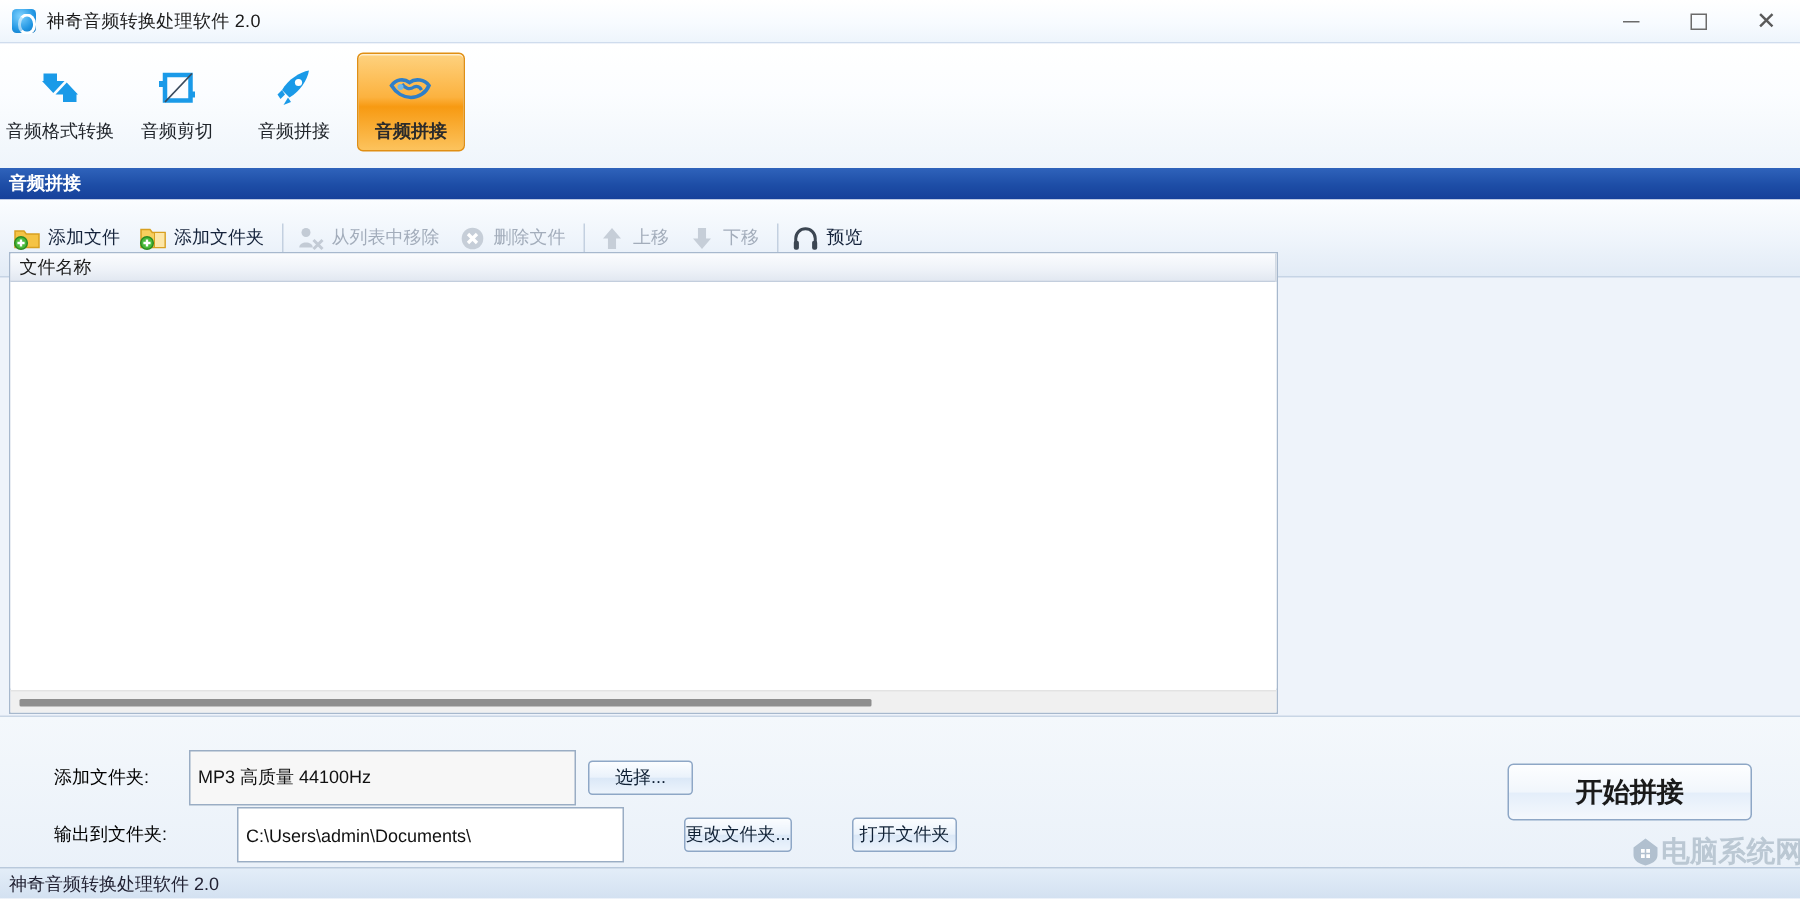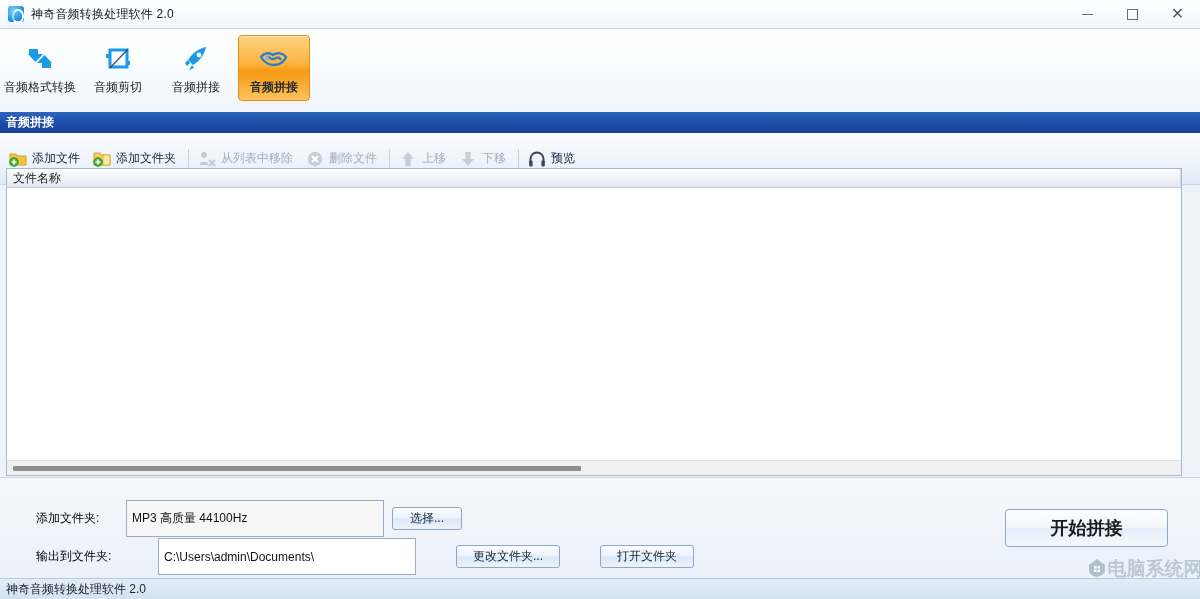--- a/index.html
+++ b/index.html
@@ -87,21 +87,21 @@
     display: flex; align-items: center; height: 26px; padding: 0 7px 0 3px;
     border: 1px solid transparent; border-radius: 3px; white-space: nowrap;
   }
   .cmd .cicon { width: 20px; height: 20px; margin-right: 4px; display: flex; align-items: center; justify-content: center; }
   .cmd .clabel { font-size: 12px; color: #14223a; }
   .cmd.disabled .clabel { color: #a3adbb; }
   .cmd-sep { width: 1px; height: 20px; background: #c3d0e0; margin: 0 4px; }
 
   
   .filelist {
-    position: absolute; left: 6px; top: 168px; width: 1176px; height: 308px;
+    position: absolute; left: 6px; top: 168px; width: 846px; height: 308px;
     background: #fff; border: 1px solid #a7b8cd;
   }
   .list-head {
     height: 19px;
     background: linear-gradient(180deg, #fbfcfe 0%, #eef2f8 60%, #e2e8f1 100%);
     border-bottom: 1px solid #c3cedd;
     display: flex; align-items: center;
   }
   .list-head .col {
     padding-left: 6px; font-size: 12px; color: #1a1a1a;
@@ -161,21 +161,21 @@
   .form-row.r2 { left: 36px; top: 60px; gap: 32px; }
   .form-label { font-size: 12px; width: 90px; }
   .textbox {
     height: 37px; border: 1px solid #9aadc4; background: #f7f7f7;
     font-size: 12px; padding: 0 5px; display: flex; align-items: center;
     font-family: "Liberation Sans", sans-serif; color: #111;
   }
   .textbox.fmt { width: 258px; }
   .textbox.dir { width: 258px; background: #fff; }
   .btn {
-    height: 23px; min-width: 70px; margin-left: 8px; padding: 0 16px;
+    height: 23px; min-width: 70px; margin-left: 8px; padding: 0 0;
     border: 1px solid #8ea7c6; border-radius: 3px;
     background: linear-gradient(180deg, #fbfdff 0%, #eaf2fb 48%, #dbe8f7 52%, #edf4fc 100%);
     font-size: 12px; color: #102135; display: flex; align-items: center; justify-content: center;
     white-space: nowrap;
   }
   .start-btn {
     position: absolute; left: 1005px; top: 509px; width: 163px; height: 38px;
     border: 1px solid #8ea7c6; border-radius: 4px;
     background: linear-gradient(180deg, #fdfeff 0%, #f1f6fc 50%, #e4eefa 52%, #f4f8fd 100%);
     display: flex; align-items: center; justify-content: center;

